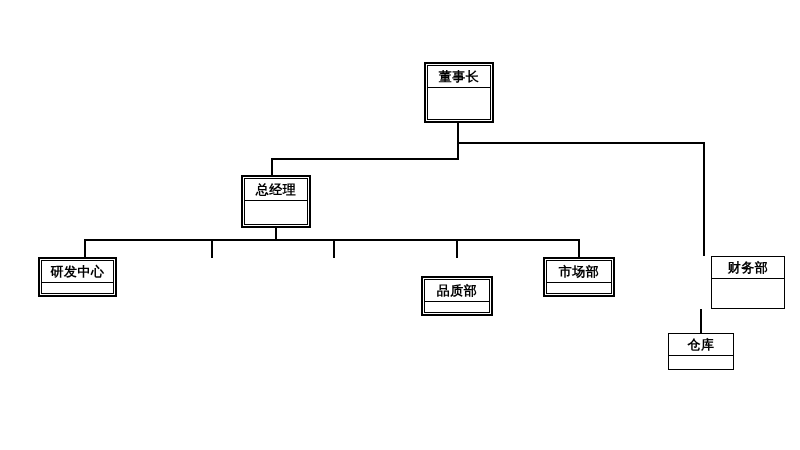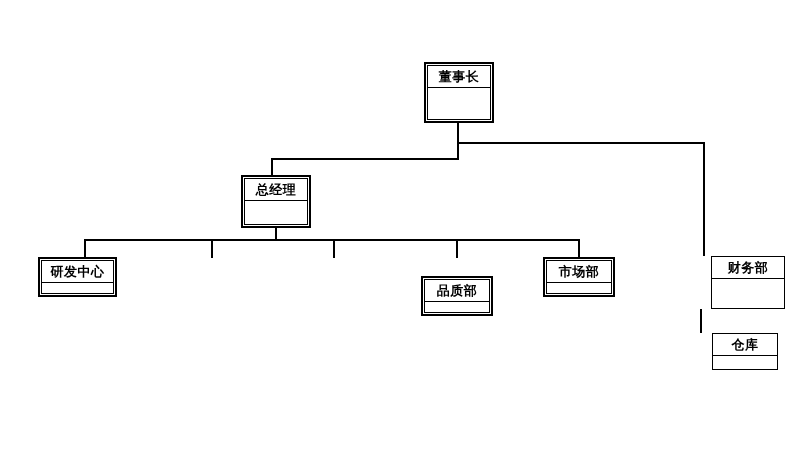--- a/index.html
+++ b/index.html
@@ -130,20 +130,20 @@
     </div>
   </div>
 
   <div class="node single" style="left:666px; top:256px; width:74px; height:53px;margin-left:45px;">
     <div class="node-inner">
       <div class="node-title">财务部</div>
       <div class="node-body"></div>
     </div>
   </div>
 
-  <div class="node single" style="left:668px; top:333px; width:66px; height:37px;margin-left:44px;">
+  <div class="node single" style="left:668px; top:333px; width:66px; height:37px;">
     <div class="node-inner">
       <div class="node-title">仓库</div>
       <div class="node-body"></div>
     </div>
   </div>
 
 </div>
 
 </body></html>

